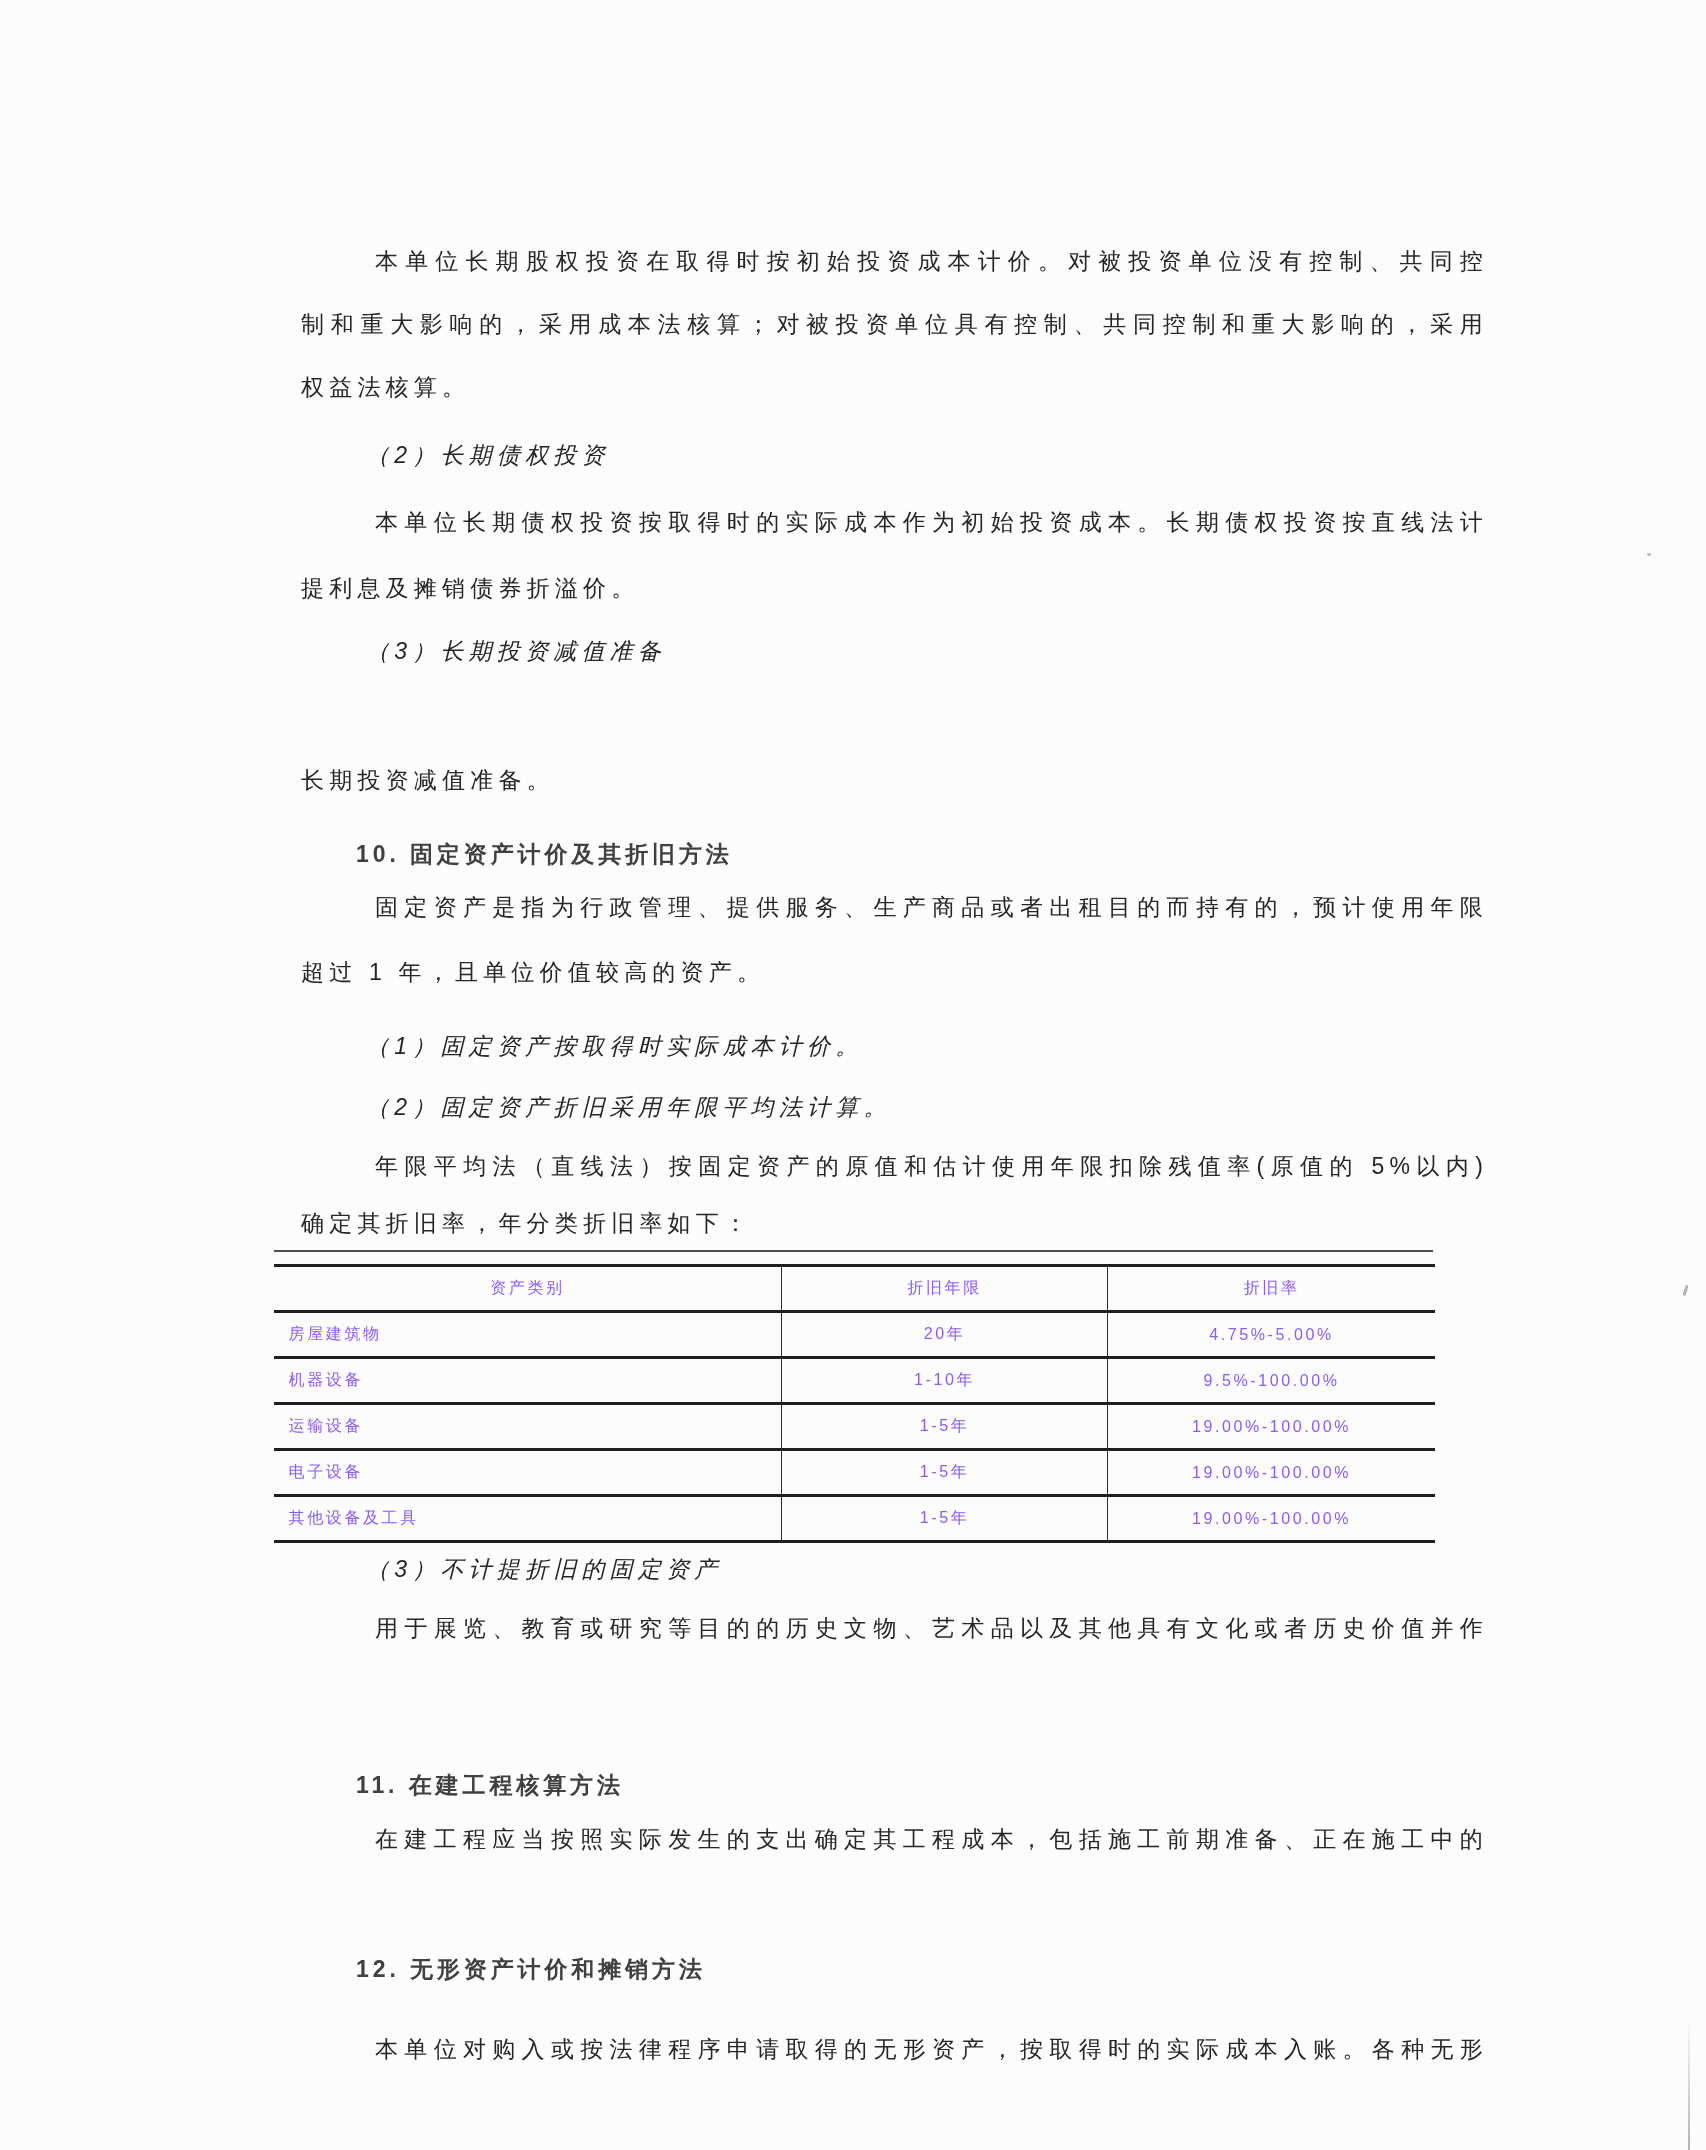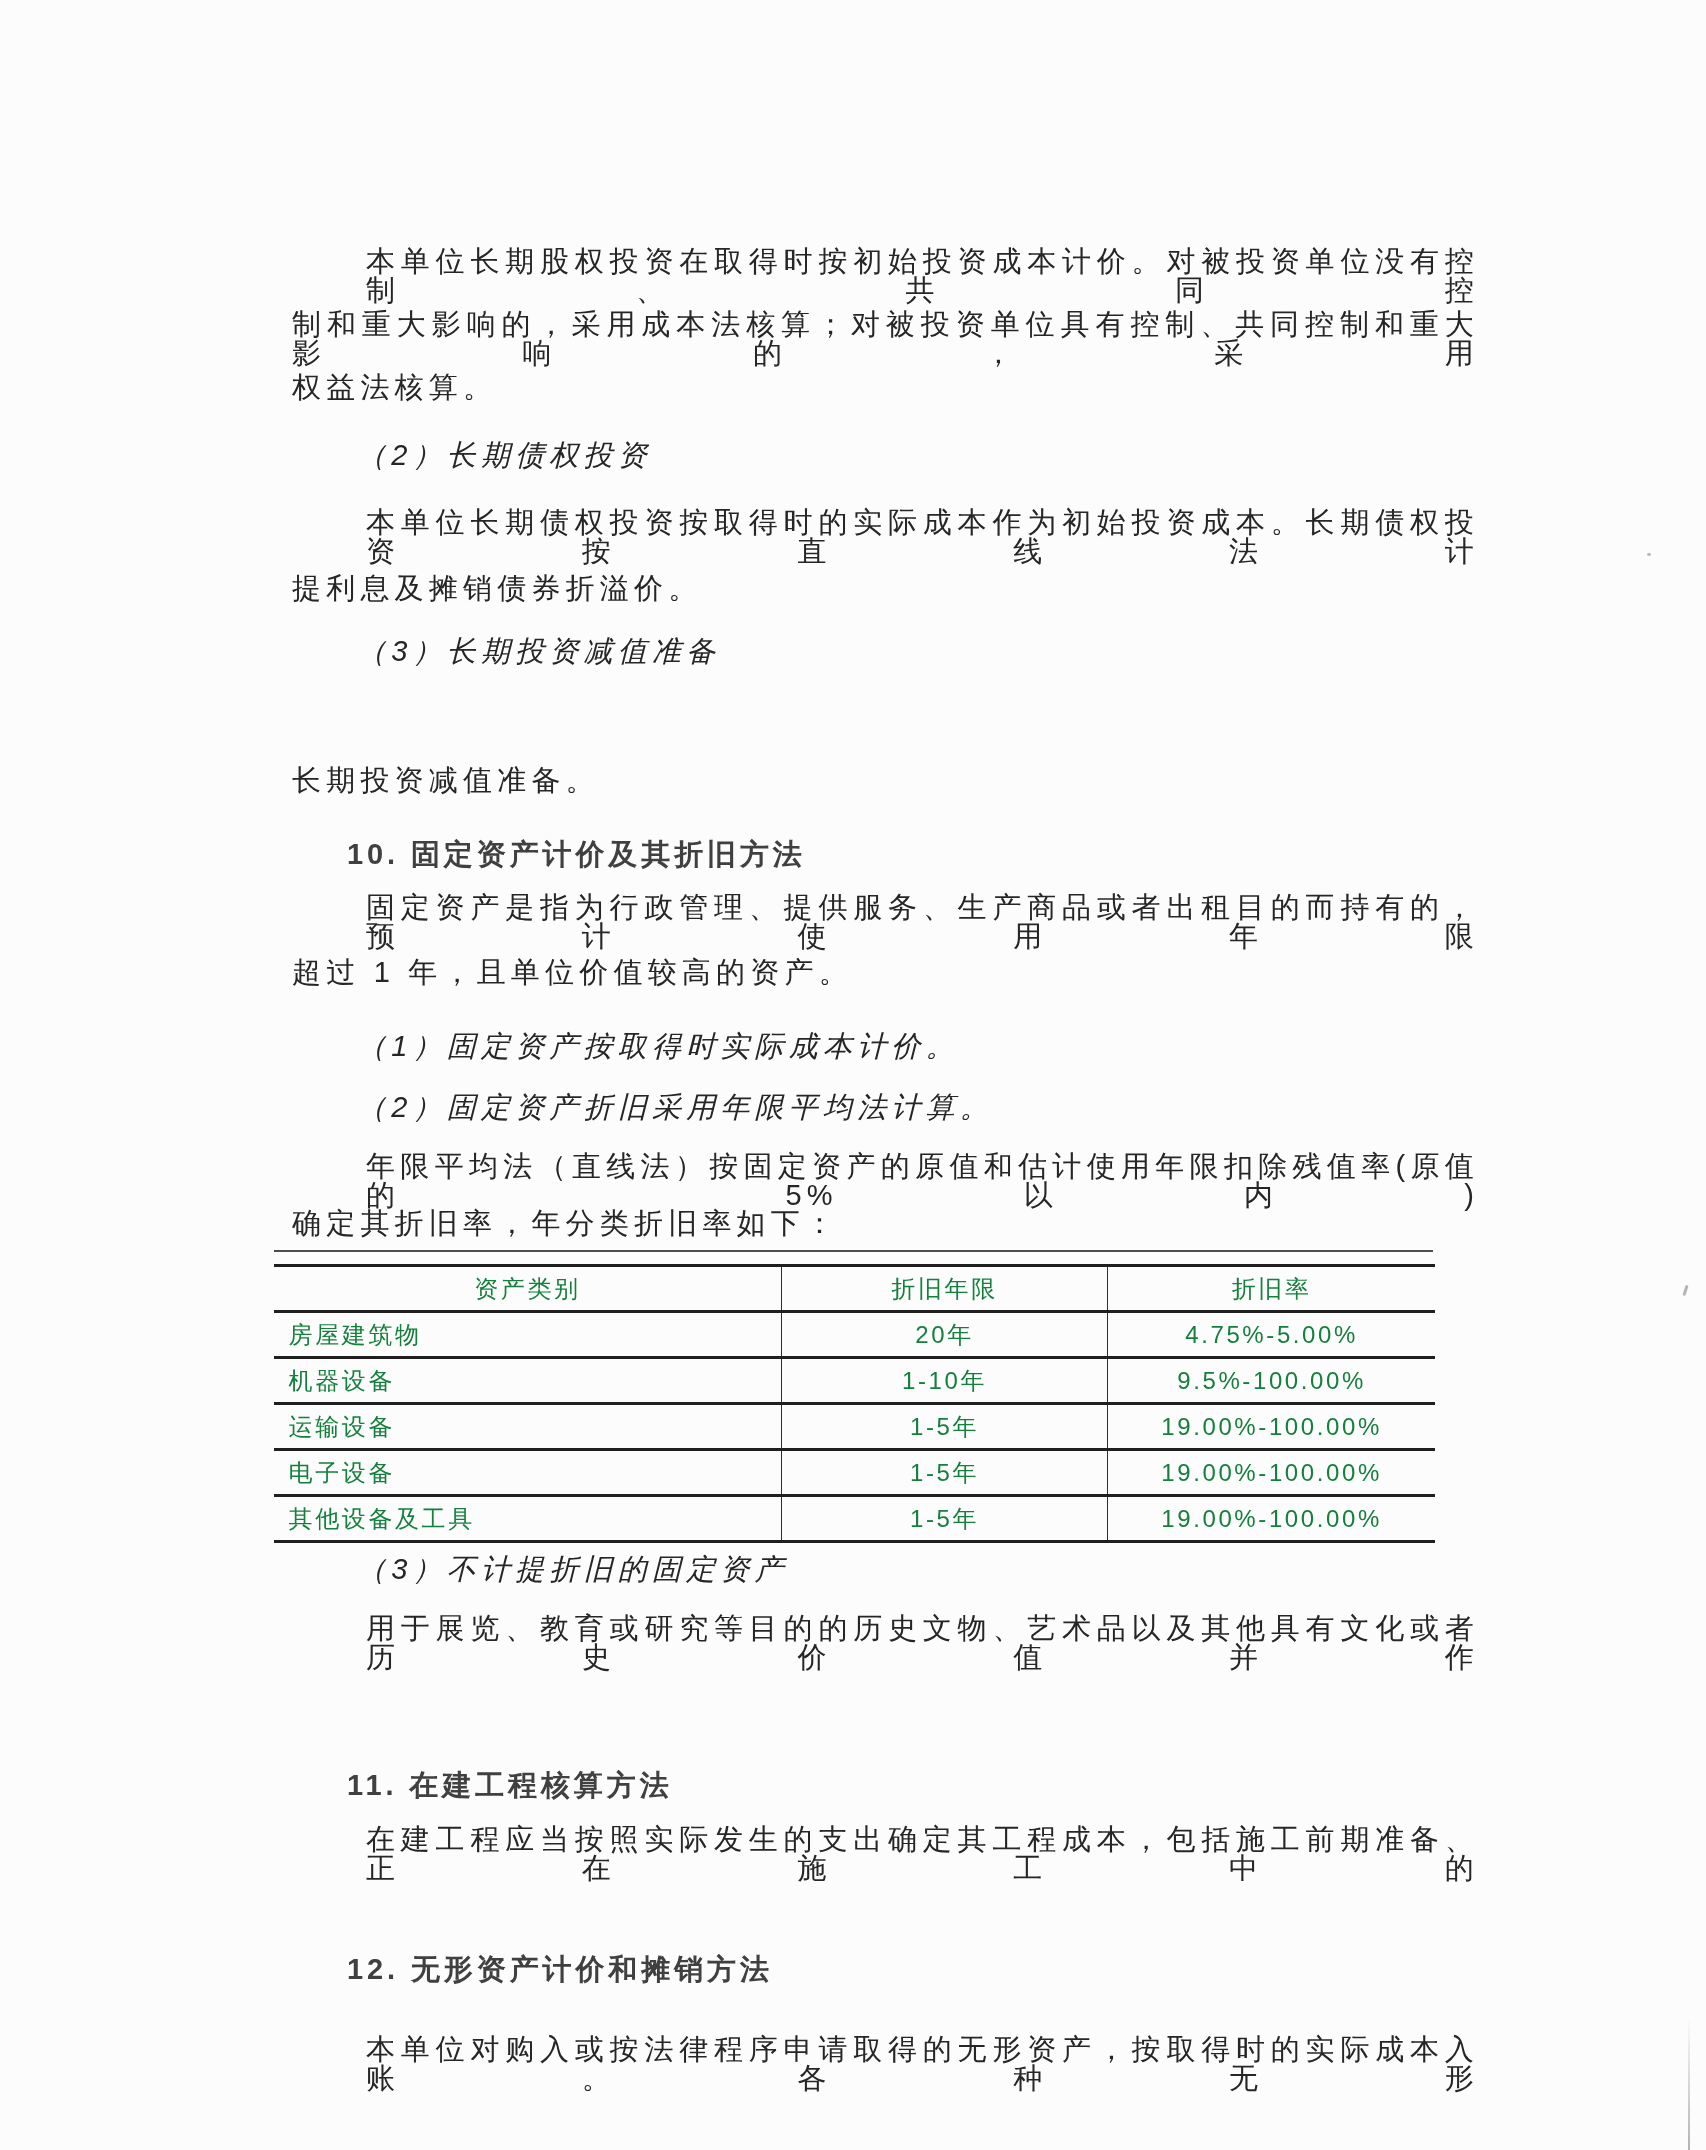--- a/index.html
+++ b/index.html
@@ -1,30 +1,30 @@
 <!DOCTYPE html>
 <html style="font-size:6.9px"><head>
 <meta charset="utf-8">
 <style>
   html,body{margin:0;padding:0;background:#e8e8e8;}
   .page{position:relative;width:1707px;height:2414px;background:#fcfcfc;overflow:hidden;
         font-family:"Liberation Sans",sans-serif;color:#242424;}
   
-  .ln{position:absolute;left:292px;width:1187px;font-size:29px;line-height:29px;
+  .ln{position:absolute;left:301px;width:1187px;font-size:23px;line-height:29px;
       letter-spacing:5.2px;color:#262626;white-space:nowrap;}
   .fill{white-space:normal;text-align:justify;text-align-last:justify;}
   .ind{padding-left:74px;box-sizing:border-box;}
   .itm{padding-left:65px;box-sizing:border-box;font-style:italic;}
   .hd{padding-left:55px;box-sizing:border-box;font-weight:bold;letter-spacing:3.9px;color:#404040;}
   
   .tbl-topline{position:absolute;left:274px;top:1250px;width:1159px;height:1.7px;background:#4d4d4d;}
   table.dep{position:absolute;left:274px;top:1264px;width:1161px;border-collapse:collapse;
             table-layout:fixed;}
-  table.dep td,table.dep th{height:43px;font-size:24px;letter-spacing:2.6px;font-weight:normal;
-            color:#15803d;border-top:3.4px solid #1f1f1f;padding:0;vertical-align:middle;}
+  table.dep td,table.dep th{height:43px;font-size:16px;letter-spacing:2.6px;font-weight:normal;
+            color:#8b5cf6;border-top:3.4px solid #1f1f1f;padding:0;vertical-align:middle;}
   table.dep tr.last td{border-bottom:3.9px solid #1f1f1f;}
   table.dep .c2,table.dep .c3{border-left:1.3px solid #2e2e2e;text-align:center;}
   table.dep .c1{text-align:left;padding-left:14.6px;}
   table.dep thead th.c1{text-align:center;padding-left:0;}
   col.w1{width:507px;} col.w2{width:326px;} col.w3{width:327px;}
   
   .scan-line{position:absolute;left:1688px;top:2017px;width:1.7px;height:397px;
              background:linear-gradient(180deg,rgba(140,140,140,0) 0%,#9a9a9a 45%,#777 100%);}
   .speck1{position:absolute;left:1647px;top:553px;width:4.3px;height:3px;background:#9a9a9a;border-radius:50%;opacity:.7;}
   .speck2{position:absolute;left:1684px;top:1285px;width:3.4px;height:11.2px;background:#8f8f8f;border-radius:1.7px;transform:rotate(18deg);opacity:.65;}

